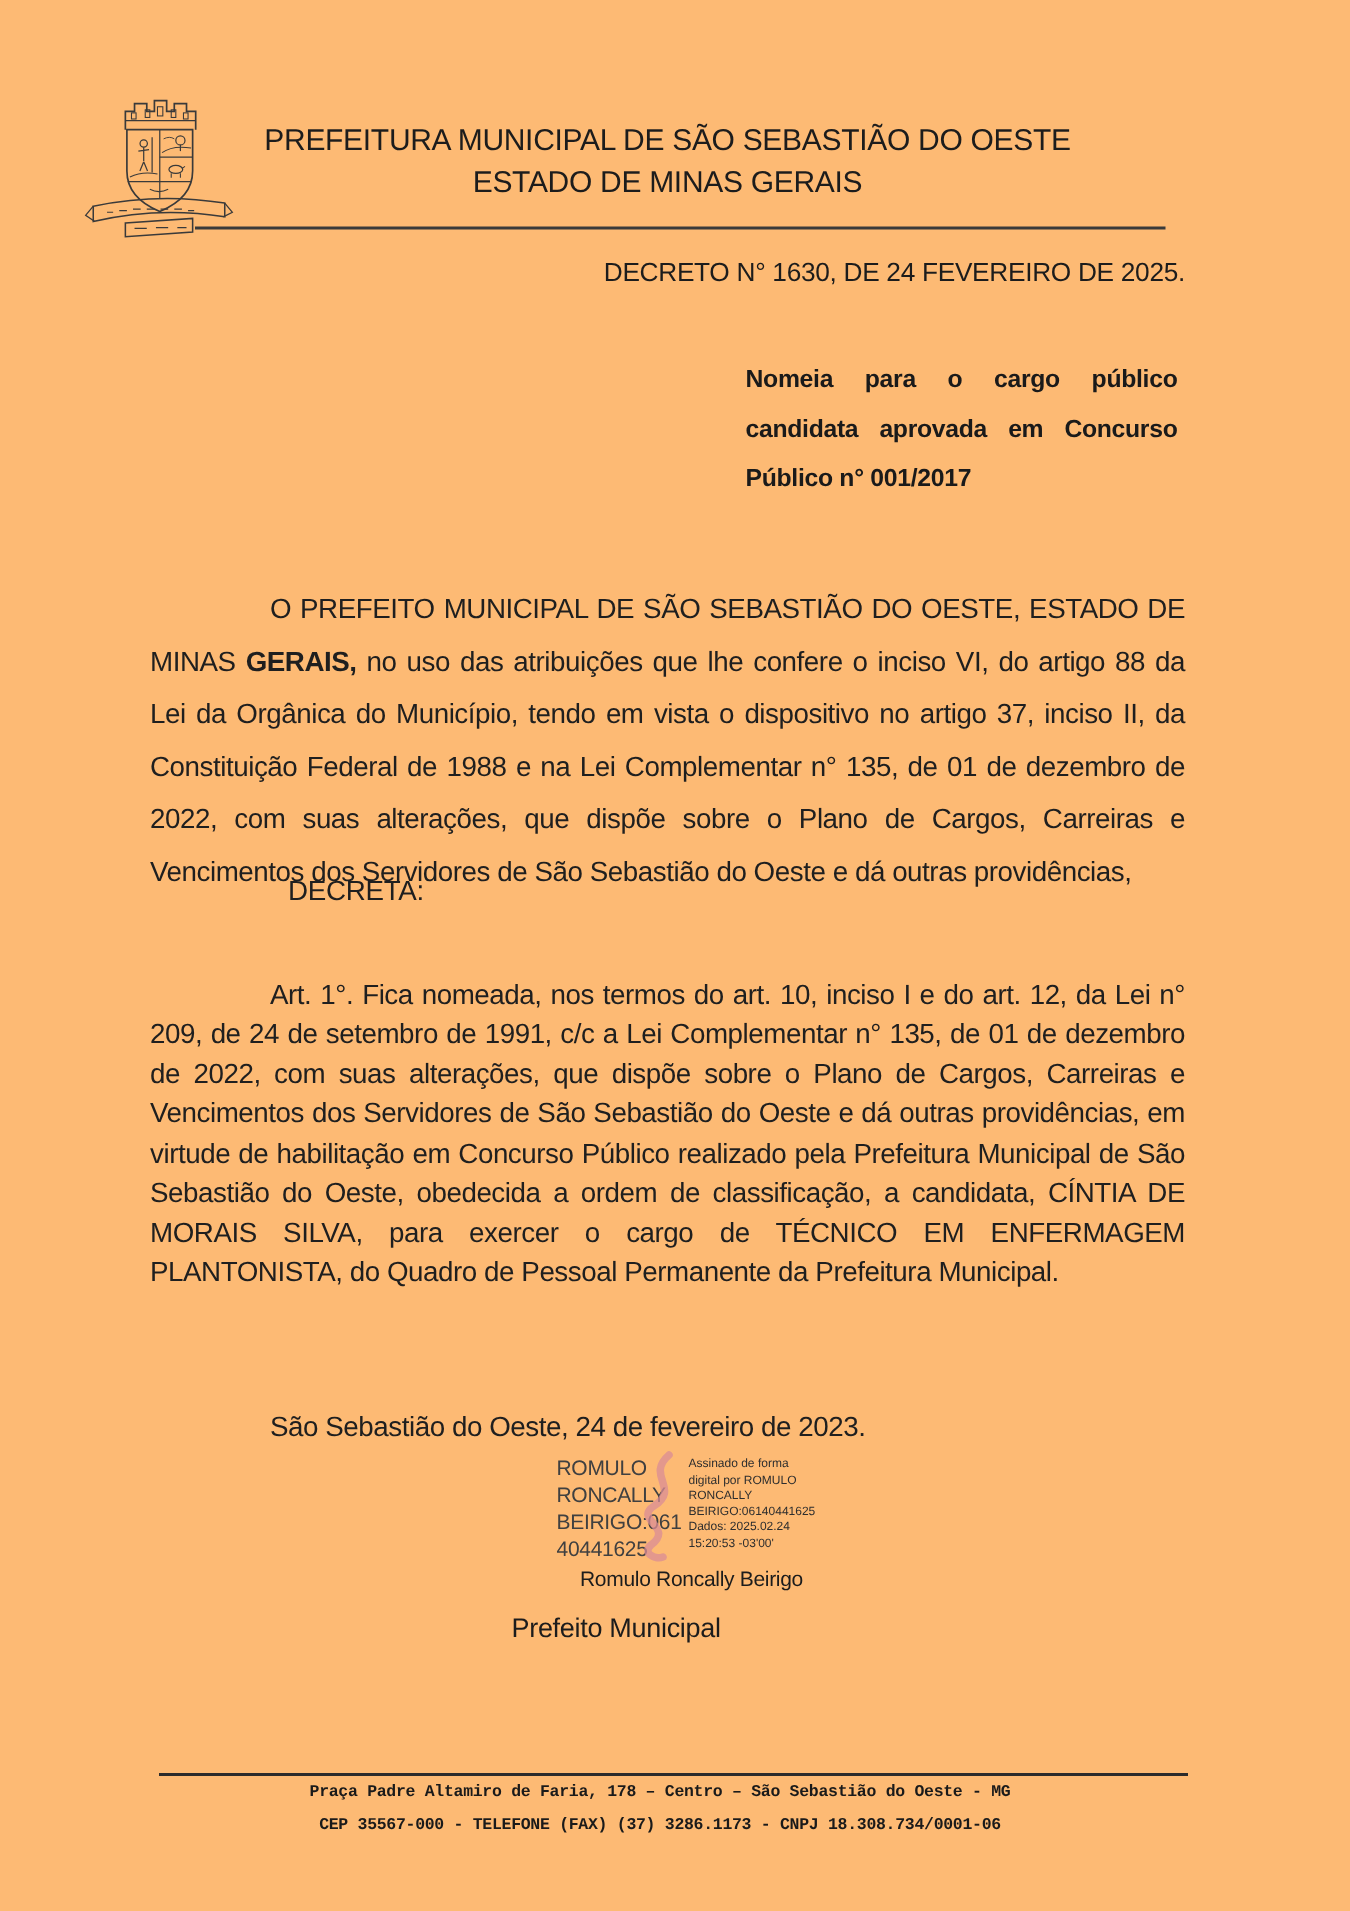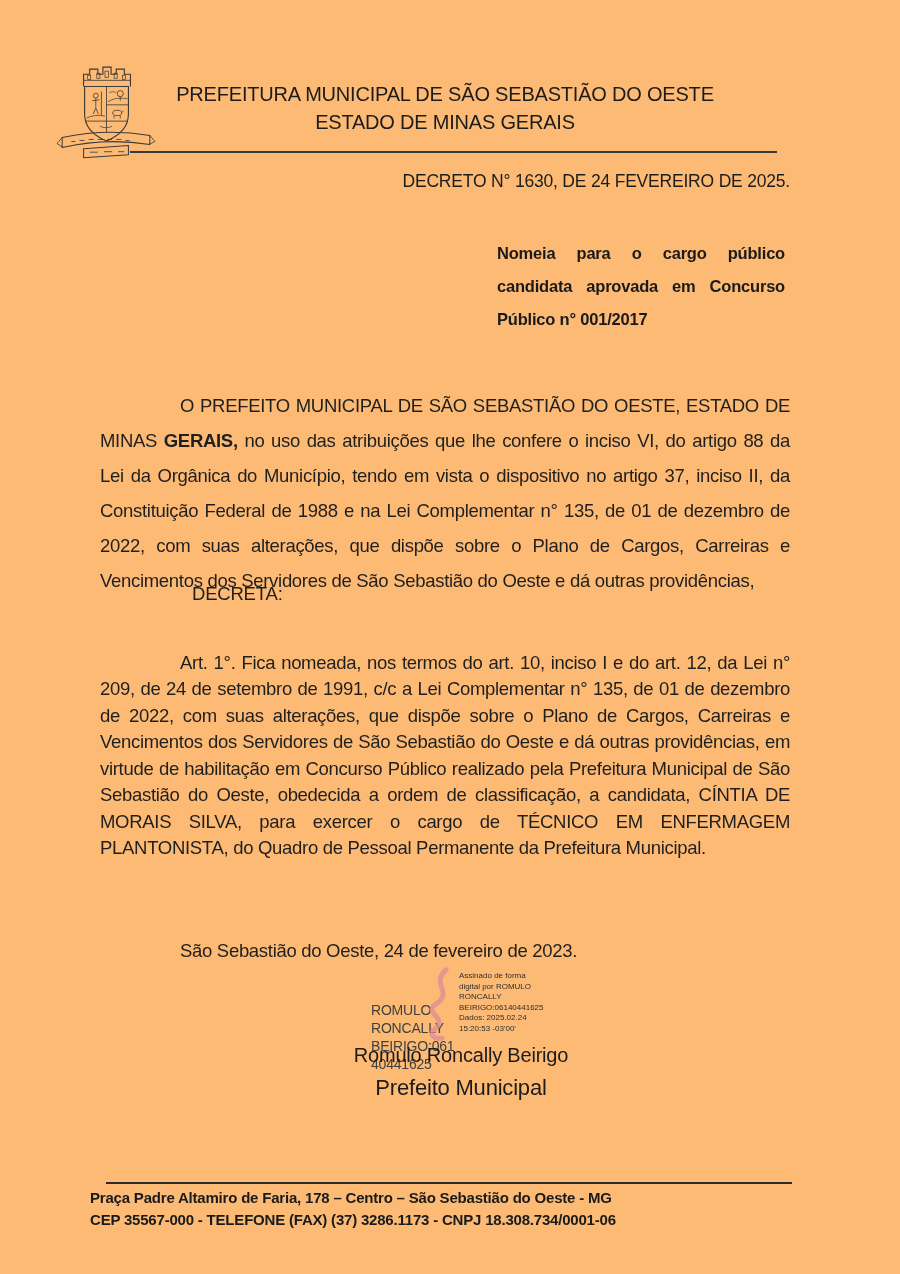--- a/index.html
+++ b/index.html
@@ -50,43 +50,43 @@
     position:absolute;left:100px;top:861px;width:690px;
     font-size:18.5px;text-indent:80px;letter-spacing:-0.3px;
   }
   .dateline{
     position:absolute;left:100px;top:921px;width:690px;
     font-size:18.5px;text-indent:80px;letter-spacing:-0.3px;
   }
   
   .stamp-name{
     position:absolute;left:371px;top:969px;width:100px;
-    font-size:14px;line-height:18px;color:#404040;letter-spacing:-0.2px;margin-top:32px;
+    font-size:14px;line-height:18px;color:#404040;letter-spacing:-0.2px;
   }
   .flourish{position:absolute;left:416px;top:966px;width:52px;height:78px;}
   .stamp-details{
     position:absolute;left:459px;top:971px;width:90px;
     font-size:8px;line-height:10.5px;color:#2e2e2e;
   }
   .signer-name{
     position:absolute;left:341px;top:1044px;width:240px;
-    text-align:center;font-size:20px;letter-spacing:-0.2px;color:#1c1c1c;
+    text-align:center;font-size:14px;letter-spacing:-0.2px;color:#1c1c1c;
   }
   .signer-title{
     position:absolute;left:341px;top:1075px;width:240px;
-    text-align:center;font-size:22px;letter-spacing:-0.2px;color:#1c1c1c;
+    text-align:left;font-size:18px;letter-spacing:-0.2px;color:#1c1c1c;
   }
   
   .footer-rule{
     position:absolute;left:106px;right:108px;top:1182px;
     border-top:2px solid #2b2b2b;height:0;
   }
   .footer-line1,.footer-line2{
-    position:absolute;left:90px;right:110px;
-    font-weight:bold;font-size:15px;color:#1a1a1a;letter-spacing:-0.2px;
+    position:absolute;left:90px;right:110px;text-align:center;
+    font-weight:bold;font-size:11px;color:#1a1a1a;letter-spacing:-0.2px;font-family:Liberation Mono, monospace;
   }
   .footer-line1{top:1189px;}
   .footer-line2{top:1211px;}
 </style>
 </head>
 <body>
 
 <div class="page">
 
   <div class="logo">

